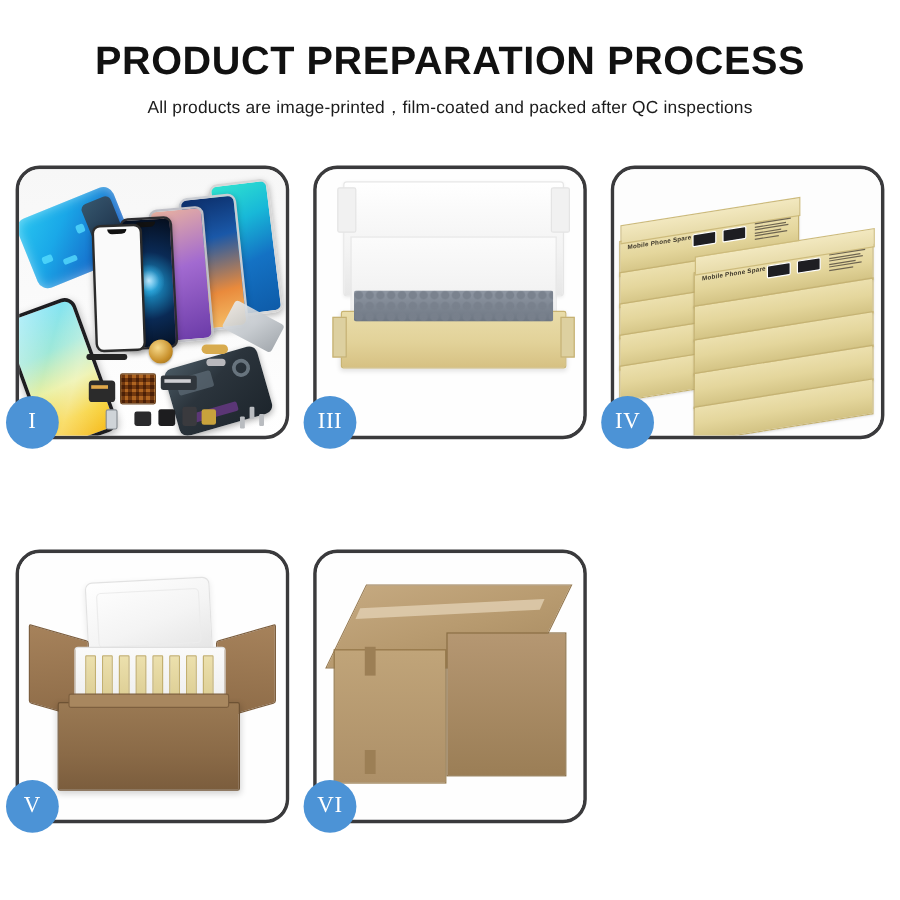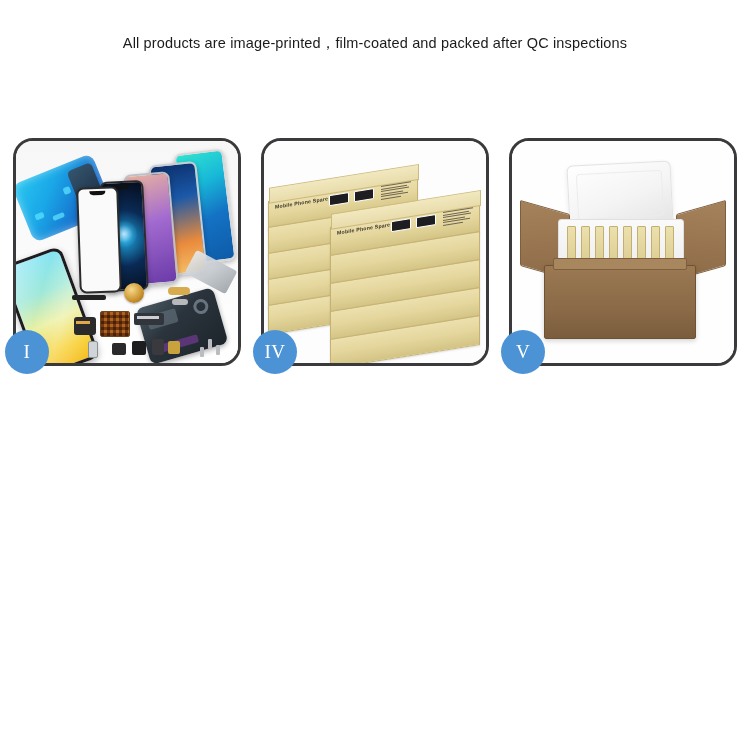--- a/index.html
+++ b/index.html
@@ -12,20 +12,21 @@
   #page { position: relative; width: 750px; height: 750px; background: #fff; }
 
   
   .header { position: absolute; top: 34px; left: 0; width: 750px; text-align: center; }
   .title {
     font-family: "Liberation Sans", sans-serif;
     font-size: 33px; font-weight: 700; letter-spacing: 0.5px;
     color: #111; line-height: 1.05; white-space: nowrap;
   }
   .subtitle {
+    margin-top: 11px;
     font-family: "Liberation Sans", sans-serif;
     font-size: 14.5px; font-weight: 400; color: #1b1b1b;
     letter-spacing: 0.15px; white-space: nowrap;
   }
 
   
   .grid {
     position: absolute; left: 13px; top: 138px;
     width: 724px; height: 548px;
     display: grid;
@@ -313,20 +314,21 @@
   .seam { position:absolute; background:#9c7f55; }
   .seam.s1 { left: 26px; top: 52px; width: 9px; height: 24px; }
   .seam.s2 { left: 26px; bottom: 10px; width: 9px; height: 20px; }
 </style>
 </head>
 <body>
 
 <div id="page">
 
   <div class="header">
+    <div class="title">PRODUCT PREPARATION PROCESS</div>
     <div class="subtitle">All products are image-printed，film-coated and packed after QC inspections</div>
   </div>
 
   <div class="grid">
 
     <div class="panel">
       <div class="panel-inner p1">
         <div class="adhesive">
           <span class="sp s1"></span>
             <span class="sp s2"></span>
@@ -367,20 +369,32 @@
           <span class="pt sq5"></span>
           <span class="scr a"></span>
           <span class="scr b"></span>
           <span class="scr c"></span>
         </div>
       </div>
       <div class="badge">I</div>
     </div>
 
 
+    <div class="panel">
+      <div class="panel-inner p3">
+        <div class="lidflap"></div>
+        <div class="foamback"></div>
+        <div class="traybox">
+          <span class="lipL"></span>
+            <span class="lipR"></span>
+          <span class="inner"></span>
+        </div>
+      </div>
+      <div class="badge">III</div>
+    </div>
 
     <div class="panel">
       <div class="panel-inner p4">
         <div class="stack">
 
           <div class="sbox" style="left:0px;  top:26px;">
             <div class="face"></div>
             <div class="lblbox">
               <div class="ttl">Mobile Phone Spare Parts</div>
               <span class="scr1"></span>
@@ -440,15 +454,28 @@
           <span class="ybox" style="left:64px;"></span>
           <span class="ybox" style="left:78px;"></span>
           <span class="ybox" style="left:92px;"></span>
           <span class="ybox" style="left:106px;"></span>
         </div>
         <div class="carton"></div>
       </div>
       <div class="badge">V</div>
     </div>
 
+    <div class="panel">
+      <div class="panel-inner p6">
+        <div class="bigcarton">
+          <div class="bc-top"></div>
+          <div class="bc-left"></div>
+          <div class="bc-right"></div>
+          <div class="tape"></div>
+          <span class="seam s1"></span>
+          <span class="seam s2"></span>
+        </div>
+      </div>
+      <div class="badge">VI</div>
+    </div>
 
   </div>
 </div>
 
 </body></html>

